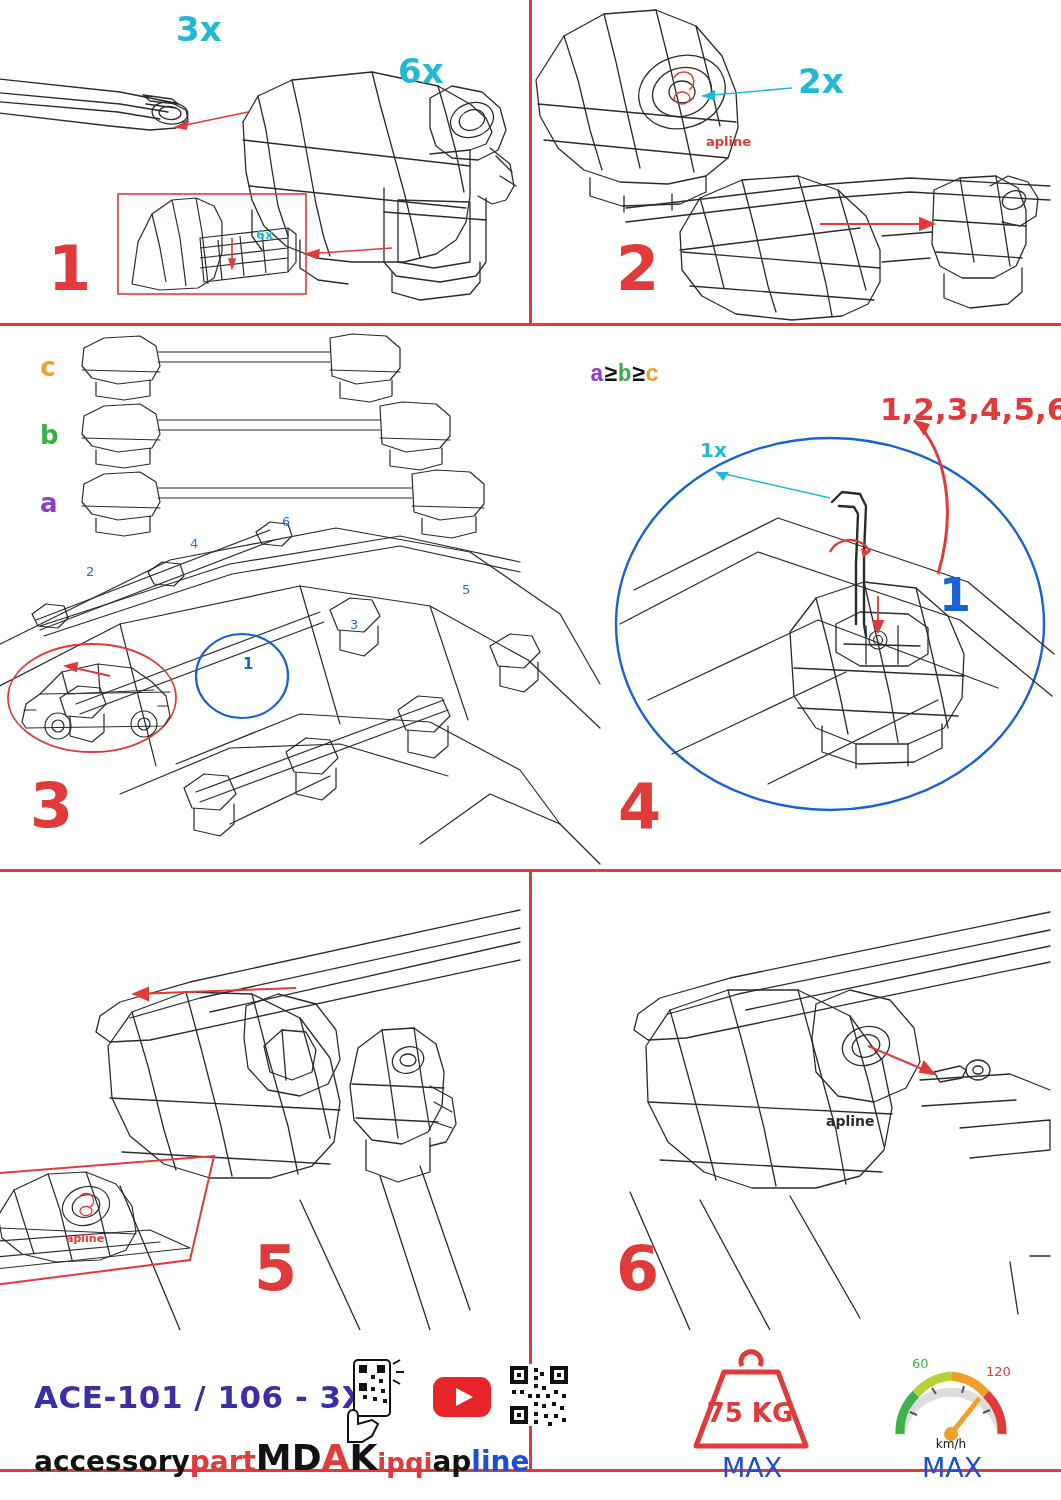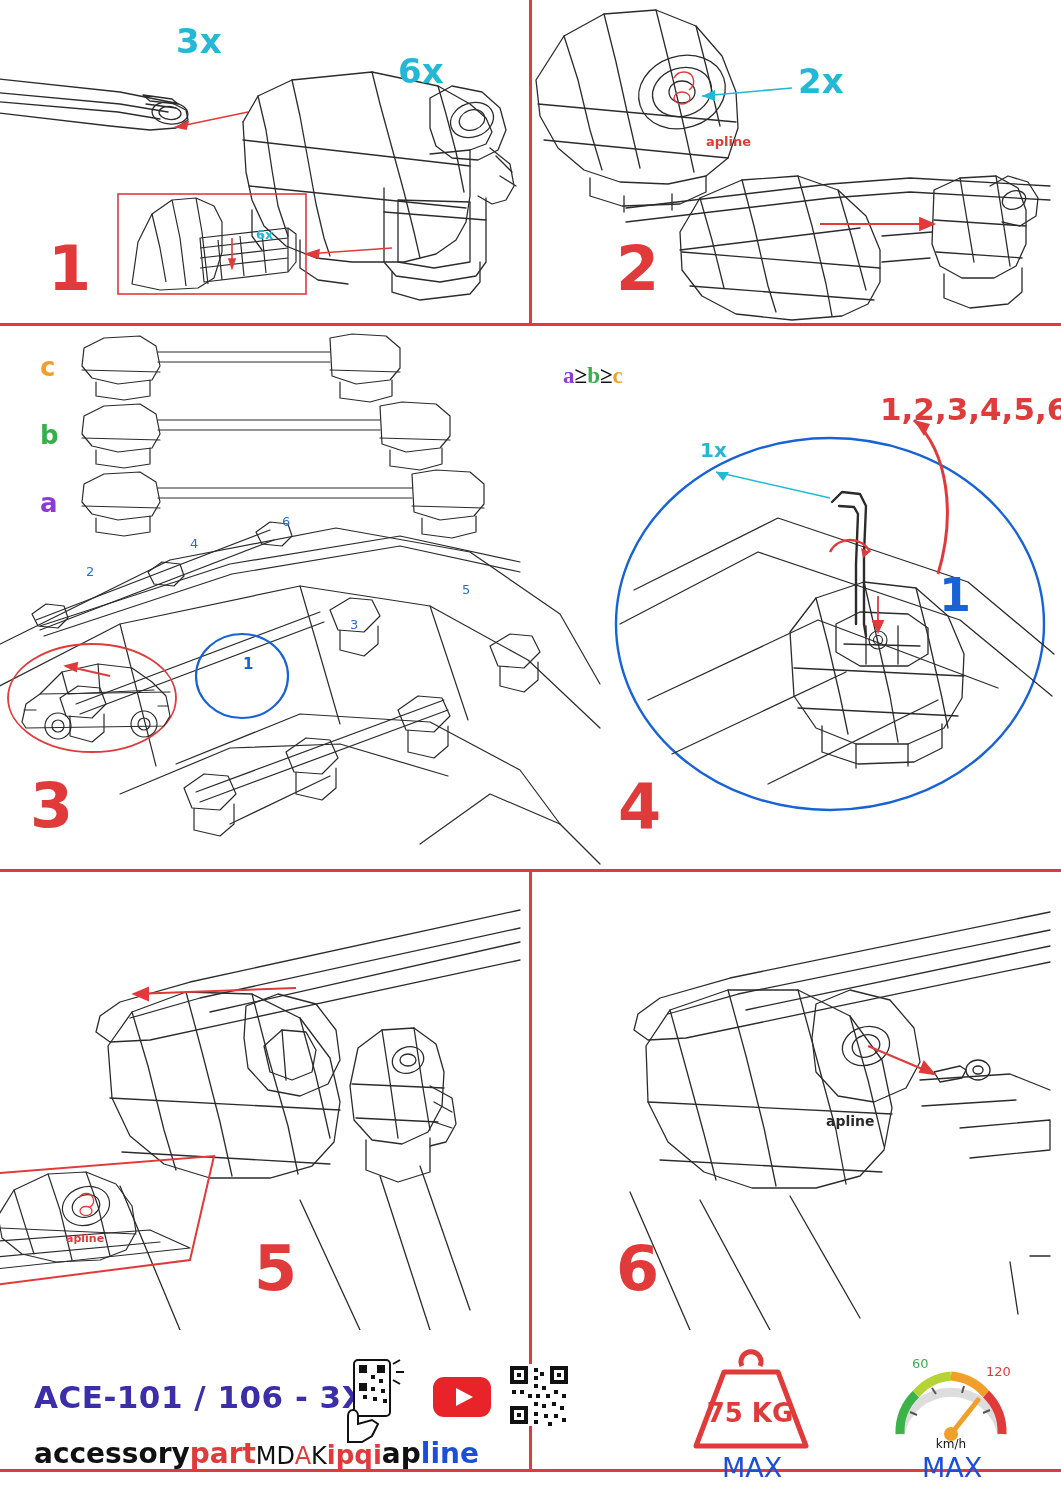--- a/index.html
+++ b/index.html
@@ -60,24 +60,25 @@
     font-family: "DejaVu Sans", sans-serif;
     font-weight: 700;
     font-size: 26px;
     line-height: 1;
   }
   .letter.c { color: #f0a02a; }
   .letter.b { color: #35b14a; }
   .letter.a { color: #8e3bd6; }
   .ineq {
     position: absolute;
-    font-family: Liberation Serif, serif;
+    font-family: Liberation Mono, monospace;
     font-weight: 700;
     font-size: 23px;
     line-height: 1;
+    margin-left: 27px;
   }
   .seq {
     position: absolute;
     font-family: "DejaVu Sans", sans-serif;
     font-weight: 700;
     font-size: 31px;
     color: #e03a3a;
     line-height: 1;
   }
   .big-one {
@@ -105,22 +106,22 @@
   .brand-accessorypart {
     font-family: "DejaVu Sans", sans-serif;
     font-weight: 700;
     font-size: 28px;
     line-height: 1;
   }
   .brand-accessorypart .a1 { color: #111; }
   .brand-accessorypart .a2 { color: #e03a3a; }
   .brand-mdak {
     font-family: "DejaVu Sans", sans-serif;
-    font-weight: 400;
-    font-size: 24px;
+    font-weight: 700;
+    font-size: 36px;
     color: #111;
     line-height: 1;
   }
   .brand-mdak .accent { color: #e03a3a; }
   .brand-ipqi {
     font-family: "DejaVu Sans", sans-serif;
     font-weight: 700;
     font-size: 26px;
     color: #e03a3a;
     line-height: 1;
@@ -217,21 +218,21 @@
 
       <g stroke="#e03a3a" stroke-width="1.6" fill="#e03a3a">
         <path d="M176 127 L248 112" fill="none"></path>
         <path d="M176 127 l12 -5 l-2 7 Z"></path>
         <path d="M306 254 L392 248" fill="none"></path>
         <path d="M306 254 l13 -4 l-1 8 Z"></path>
         <path d="M232 238 L232 268" fill="none"></path>
         <path d="M232 268 l-3 -9 l6 0 Z"></path>
       </g>
     </svg>
-    <div class="qty" style="left:176px; top:24px;text-align:right;">3x</div>
+    <div class="qty" style="left:176px; top:12px;text-align:right;">3x</div>
     <div class="qty" style="left:398px; top:54px;">6x</div>
     <div class="step-num" style="left:48px; top:238px;">1</div>
   </div>
 
   <div class="panel" style="left:530px; top:0; width:531px; height:323px;">
     <svg width="531" height="323" viewBox="0 0 531 323">
       <g fill="none" stroke="#2b2b2b" stroke-width="1.3" stroke-linejoin="round" stroke-linecap="round">
 
         <path d="M6 80 L34 36 L74 14 L126 10 L166 26 L192 56 L206 92 L208 128 L198 158 L176 176 L138 184 L90 182 L54 170 L28 148 L10 116 Z"></path>
         <path d="M34 36 L48 80 L60 130 L72 170"></path>

